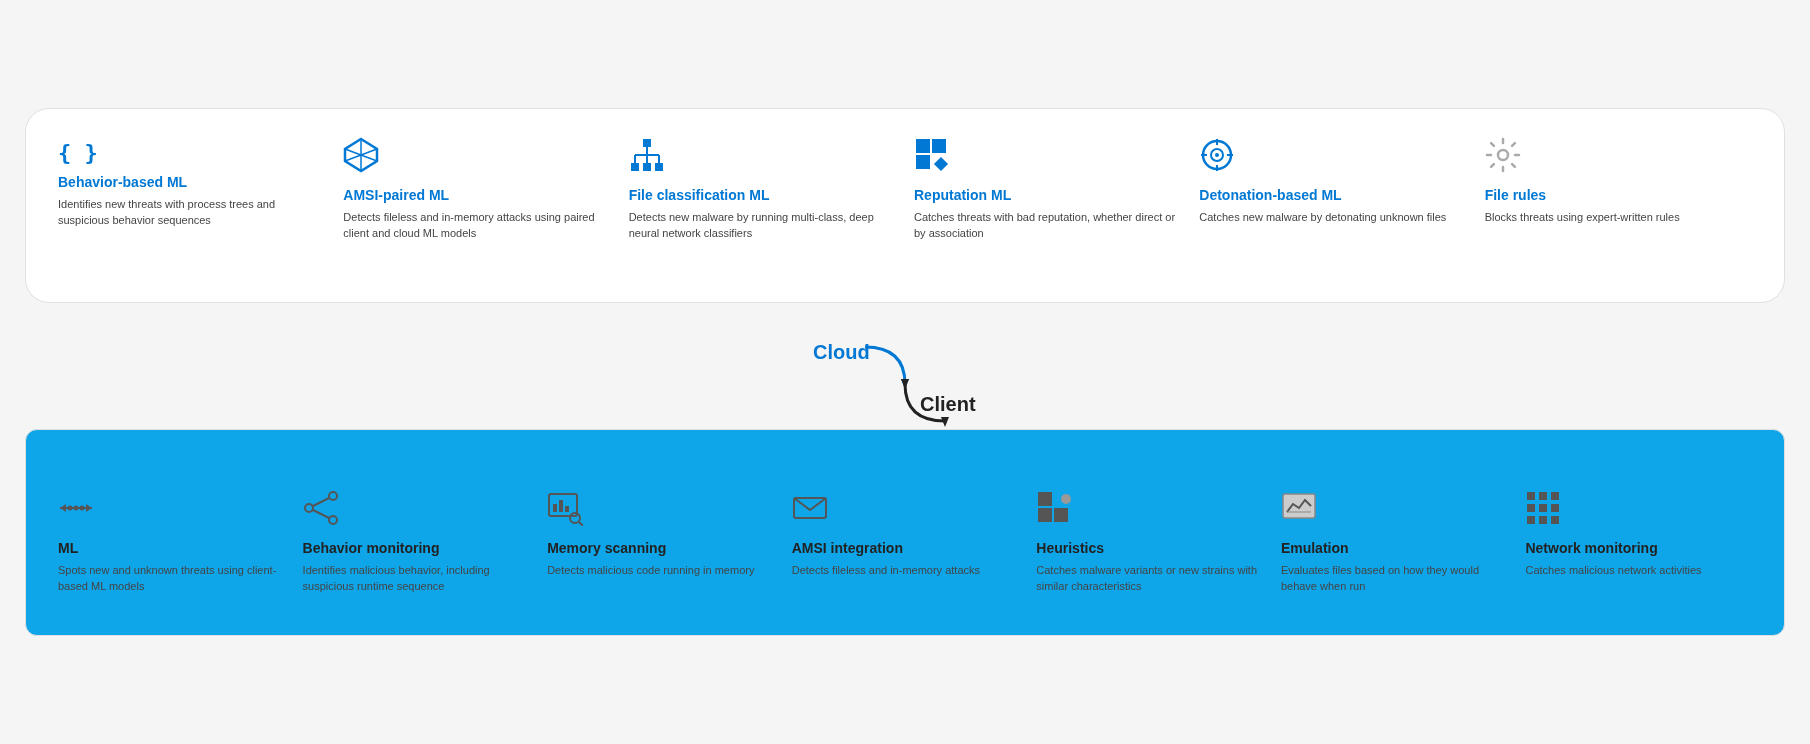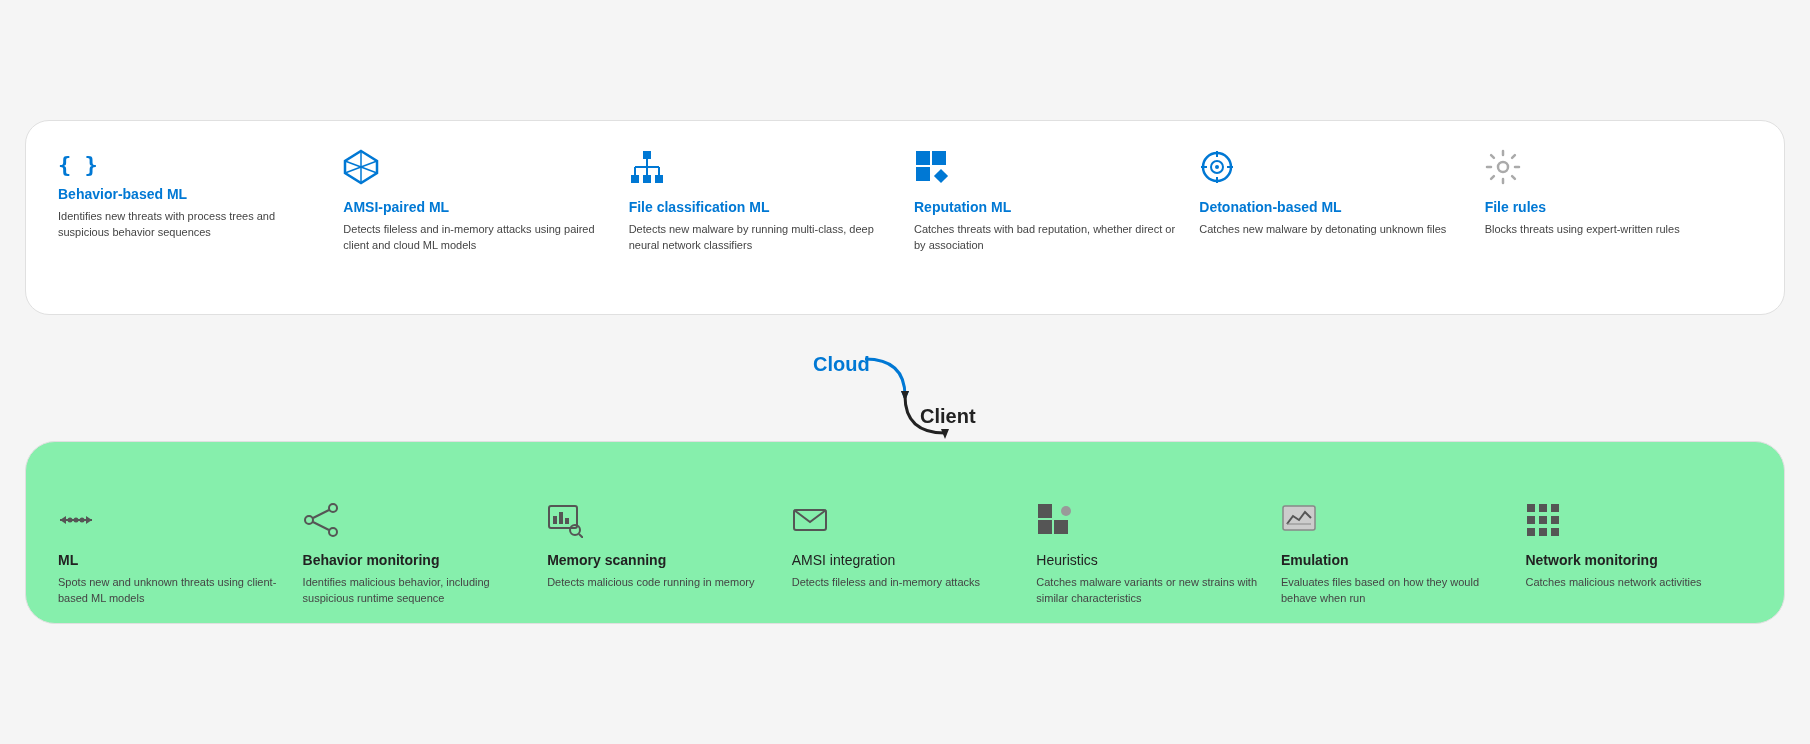--- a/index.html
+++ b/index.html
@@ -55,24 +55,24 @@
     .item-title.blue { color: #0078d4; }
     .item-title.dark { color: #222; }
     .item-desc {
       font-size: 11px;
       color: #444;
       line-height: 1.45;
     }
 
     
     .client-section {
-      background: #86efac;
-      border-radius: 30px;
+      background: #0ea5e9;
+      border-radius: 12px;
       border: 1.5px solid #e0e0e0;
-      padding: 60px 32px 16px 32px;
+      padding: 60px 32px 40px 32px;
       position: relative;
       z-index: 2;
     }
 
     .divider-area {
       position: relative;
       height: 90px;
       display: flex;
       justify-content: center;
       align-items: center;
@@ -233,34 +233,34 @@
         <div class="item-desc">Detects malicious code running in memory</div>
       </div>
 
       <div class="item-card">
         <div class="item-icon">
           <svg width="36" height="36" viewBox="0 0 36 36" fill="none">
             <rect x="2" y="8" width="32" height="20" rx="2" stroke="#555" stroke-width="2" fill="none"></rect>
             <polyline points="2,8 18,20 34,8" stroke="#555" stroke-width="2" fill="none"></polyline>
           </svg>
         </div>
-        <div class="item-title dark" style="font-weight:400;">AMSI integration</div>
+        <div class="item-title dark" style="font-weight:700;">AMSI integration</div>
         <div class="item-desc">Detects fileless and in-memory attacks</div>
       </div>
 
       <div class="item-card">
         <div class="item-icon">
           <svg width="36" height="36" viewBox="0 0 36 36" fill="none">
             <rect x="2" y="18" width="14" height="14" fill="#555"></rect>
             <rect x="18" y="18" width="14" height="14" fill="#555"></rect>
             <rect x="2" y="2" width="14" height="14" fill="#555"></rect>
             <circle cx="30" cy="9" r="5" fill="#999"></circle>
           </svg>
         </div>
-        <div class="item-title dark" style="font-weight:400;">Heuristics</div>
+        <div class="item-title dark" style="font-weight:700;">Heuristics</div>
         <div class="item-desc">Catches malware variants or new strains with similar characteristics</div>
       </div>
 
       <div class="item-card">
         <div class="item-icon">
           <svg width="36" height="36" viewBox="0 0 36 36" fill="none">
             <rect x="2" y="4" width="32" height="24" rx="2" fill="#ccc"></rect>
             <rect x="2" y="4" width="32" height="24" rx="2" stroke="#888" stroke-width="1.5" fill="none"></rect>
             <polyline points="6,22 12,14 18,18 24,10 30,16" stroke="#555" stroke-width="2" fill="none"></polyline>
             <line x1="6" y1="22" x2="30" y2="22" stroke="#888" stroke-width="1"></line>

